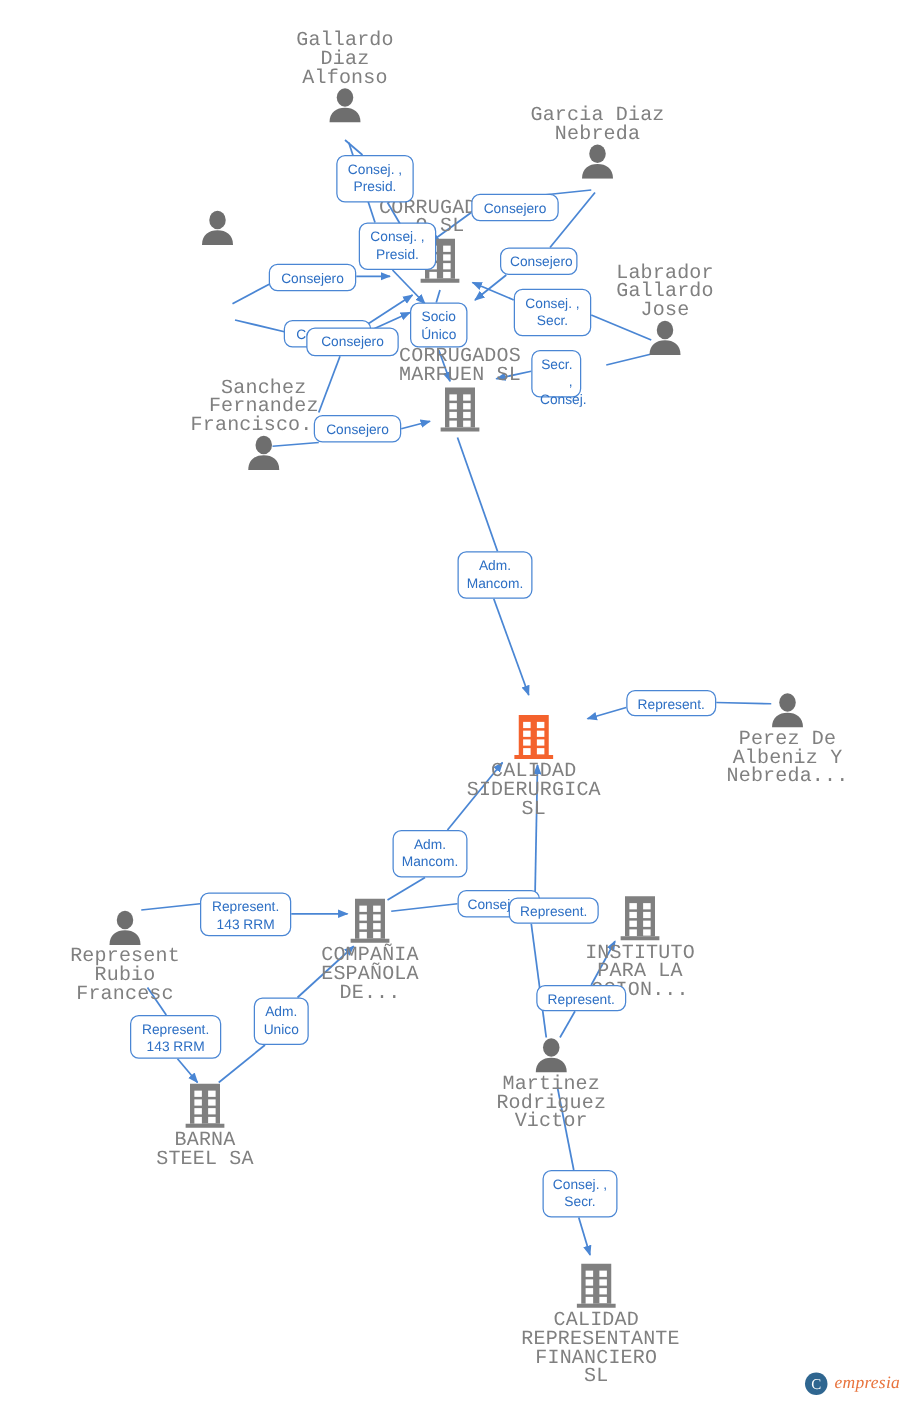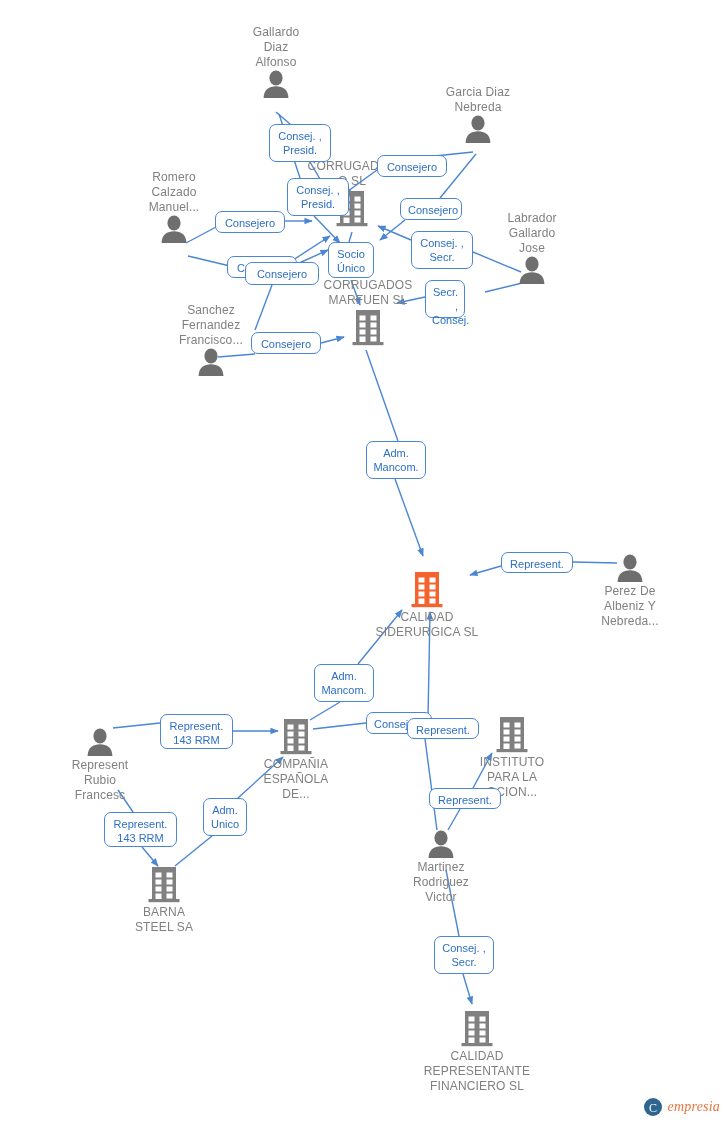--- a/index.html
+++ b/index.html
@@ -34,25 +34,26 @@
     z-index: 4;
   }
   .node .glyph {
     display: block;
     margin: 0 auto;
     line-height: 0;
   }
   .node .nlabel {
     display: block;
     margin-top: 2px;
-    font-size: 12px;
+    font-size: 16px;
     line-height: 15px;
     color: #808080;
     letter-spacing: 0.15px;
     white-space: pre-line;
+    font-family: Liberation Mono, monospace;
   }
   .node.company .nlabel { color: #808080; }
   .node.person .nlabel  { color: #808080; }
 
   
   .chip {
     position: absolute;
     background: #ffffff;
     border: 1.4px solid #4a86d4;
     border-radius: 7px;
@@ -174,23 +175,20 @@
       </div>
       <div class="node person" style="left: 478px; top: 83px;">
         <span class="nlabel">Garcia Diaz
 Nebreda</span>
         <span class="glyph"><svg width="30" height="28" viewBox="0 0 30 28">
             <ellipse cx="15" cy="8" rx="6.6" ry="7.4" fill="#6e6e6e"></ellipse>
             <path d="M 2.6 28 C 2.6 19.6 8.2 16.2 15 16.2 C 21.8 16.2 27.4 19.6 27.4 28 Z" fill="#6e6e6e"></path>
           </svg></span>
       </div>
       <div class="node person" style="left: 174px; top: 168px;">
-        <span class="nlabel">Romero
-Calzado
-Manuel...</span>
         <span class="glyph"><svg width="30" height="28" viewBox="0 0 30 28">
             <ellipse cx="15" cy="8" rx="6.6" ry="7.4" fill="#6e6e6e"></ellipse>
             <path d="M 2.6 28 C 2.6 19.6 8.2 16.2 15 16.2 C 21.8 16.2 27.4 19.6 27.4 28 Z" fill="#6e6e6e"></path>
           </svg></span>
       </div>
       <div class="node person" style="left: 532px; top: 209px;">
         <span class="nlabel">Labrador
 Gallardo
 Jose</span>
         <span class="glyph"><svg width="30" height="28" viewBox="0 0 30 28">

